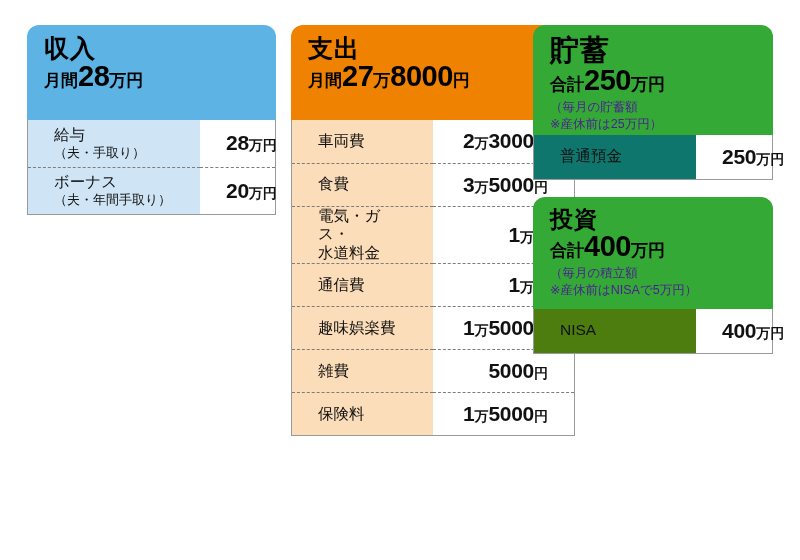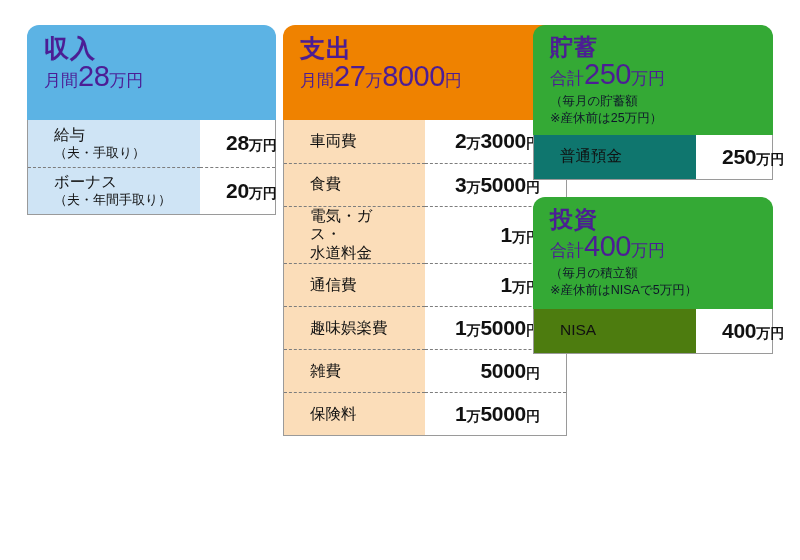--- a/index.html
+++ b/index.html
@@ -28,39 +28,39 @@
     box-sizing: border-box;
   }
   .card-head {
     box-sizing: border-box;
     border-radius: 12px 12px 0 0;
     padding: 10px 0 8px 17px;
     overflow: hidden;
   }
   .card-title {
     display: block;
-    color: #4c1d95;
+    color: #000000;
     font-weight: bold;
     letter-spacing: 1px;
     line-height: 1.05;
     text-shadow: 0 0 1px rgba(0,0,0,0.10);
   }
   .card-sub {
     display: block;
-    color: #4c1d95;
-    font-weight: normal;
+    color: #000000;
+    font-weight: bold;
     line-height: 1.1;
     white-space: nowrap;
   }
   .u-sm { font-size: 17px; }
   .u-big { font-size: 29px; letter-spacing: -0.5px; }
 
   .card-note {
     display: block;
-    color: #0f172a;
+    color: #4c1d95;
     font-size: 12.5px;
     line-height: 1.32;
     font-weight: normal;
     margin-top: 2px;
     white-space: pre-line;
   }
 
   
   .tbl {
     border-collapse: collapse;
@@ -93,29 +93,29 @@
   .lbl .l1 { display: block; font-size: 15.5px; }
   .lbl .l2 { display: block; font-size: 13px; }
 
   
   #card-income { left: 27px; top: 25px; width: 249px; }
   #card-income .card-head { background: #5cb3e4; height: 95px; }
   #card-income .card-title { font-size: 25px; }
   #card-income .tbl td.lbl { background: #cfe4f5; }
 
   
-  #card-expense { left: 283px; top: 25px; width: 284px; }
+  #card-expense { left: 291px; top: 25px; width: 284px; }
   #card-expense .card-head { background: #ef8200; height: 95px; }
   #card-expense .card-title { font-size: 25px; }
   #card-expense .tbl td.lbl { background: #fbddb9; }
 
   
   #card-savings { left: 533px; top: 25px; width: 240px; }
   #card-savings .card-head { background: #34a935; height: 110px; }
-  #card-savings .card-title { font-size: 23px; }
+  #card-savings .card-title { font-size: 29px; }
   #card-savings .tbl td.lbl { background: #0f766e; }
 
   
   #card-invest { left: 533px; top: 197px; width: 240px; }
   #card-invest .card-head { background: #34a935; height: 112px; }
   #card-invest .card-title { font-size: 23px; }
   #card-invest .tbl td.lbl { background: #4d7c0f; }
 
   .rowh-1 { height: 43px; }
   .rowh-2 { height: 47px; }

